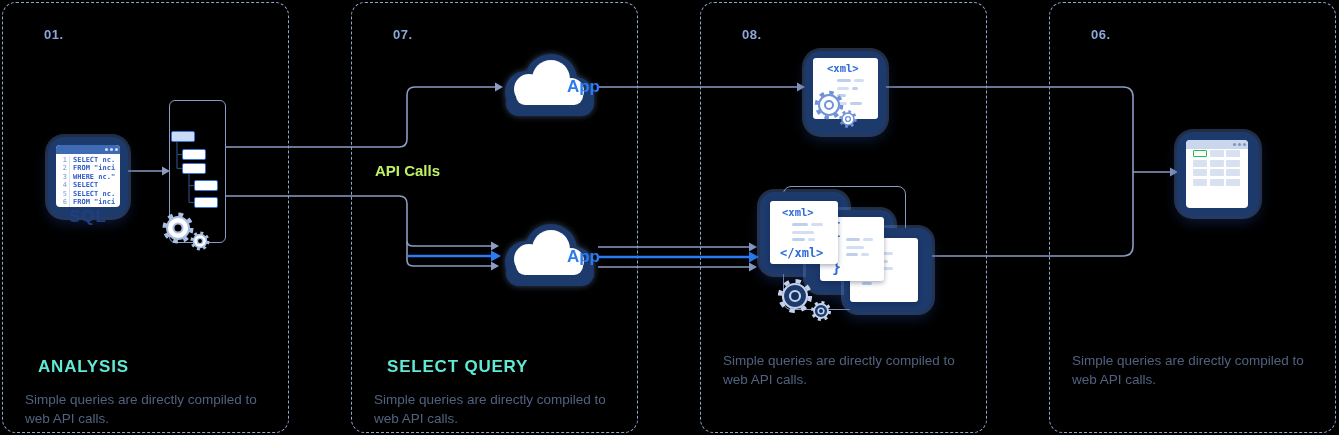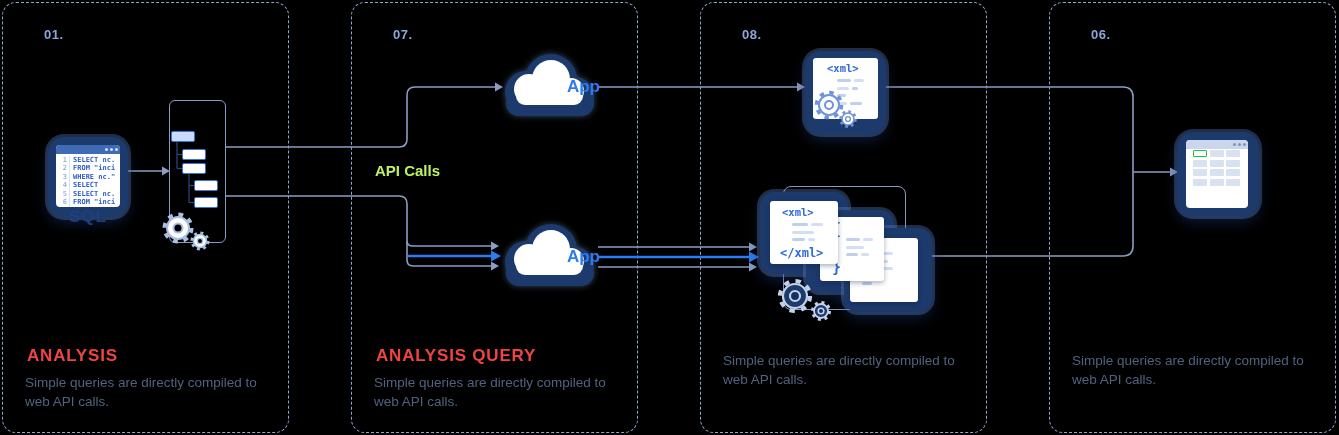--- a/index.html
+++ b/index.html
@@ -4,21 +4,21 @@
 <style>
   html,body{margin:0;padding:0;background:#000;}
   .canvas{position:relative;width:1339px;height:435px;background:#000;overflow:hidden;
           font-family:"Liberation Sans",sans-serif;}
   
   .panel{position:absolute;top:2px;width:287px;height:431px;border:1px dashed #8fa6cf;
          border-radius:14px;box-sizing:border-box;}
   .step-num{position:absolute;left:21px;top:24px;font-size:13px;font-weight:bold;
             color:#8ba6d8;letter-spacing:.5px;margin-left:20px;}
   .panel-text{position:absolute;left:22px;top:341px;width:250px;}
-  .panel-title{font-size:17px;font-weight:800;letter-spacing:.8px;color:#ef4444;margin:2px;}
+  .panel-title{font-size:17px;font-weight:800;letter-spacing:.8px;color:#5eead4;margin:13px;}
   .panel-desc{font-size:13.5px;line-height:19px;color:#51627f;margin:7px 0 0 0;}
   
   .wires{position:absolute;left:0;top:0;pointer-events:none;}
   
   .navy{position:absolute;background:#1d3a6c;border-radius:16px;
         box-shadow:0 0 0 3px rgba(108,146,212,.30),0 6px 14px rgba(25,50,110,.55);}
   
   .win{position:absolute;left:8px;top:8px;right:8px;bottom:10px;background:#fff;
        border-radius:4px;overflow:hidden;}
   .win-bar{height:9px;position:relative;}
@@ -74,21 +74,21 @@
   <div class="panel" style="left:2px">
     <div class="step-num">01.</div>
     <div class="panel-text">
       <h2 class="panel-title">ANALYSIS</h2>
       <p class="panel-desc">Simple queries are directly compiled to web API calls.</p>
     </div>
   </div>
   <div class="panel" style="left:351px">
     <div class="step-num">07.</div>
     <div class="panel-text">
-      <h2 class="panel-title">ANALYSIS QUERY</h2>
+      <h2 class="panel-title">SELECT QUERY</h2>
       <p class="panel-desc">Simple queries are directly compiled to web API calls.</p>
     </div>
   </div>
   <div class="panel" style="left:700px">
     <div class="step-num">08.</div>
     <div class="panel-text">
       <p class="panel-desc">Simple queries are directly compiled to web API calls.</p>
     </div>
   </div>
   <div class="panel" style="left:1049px">

